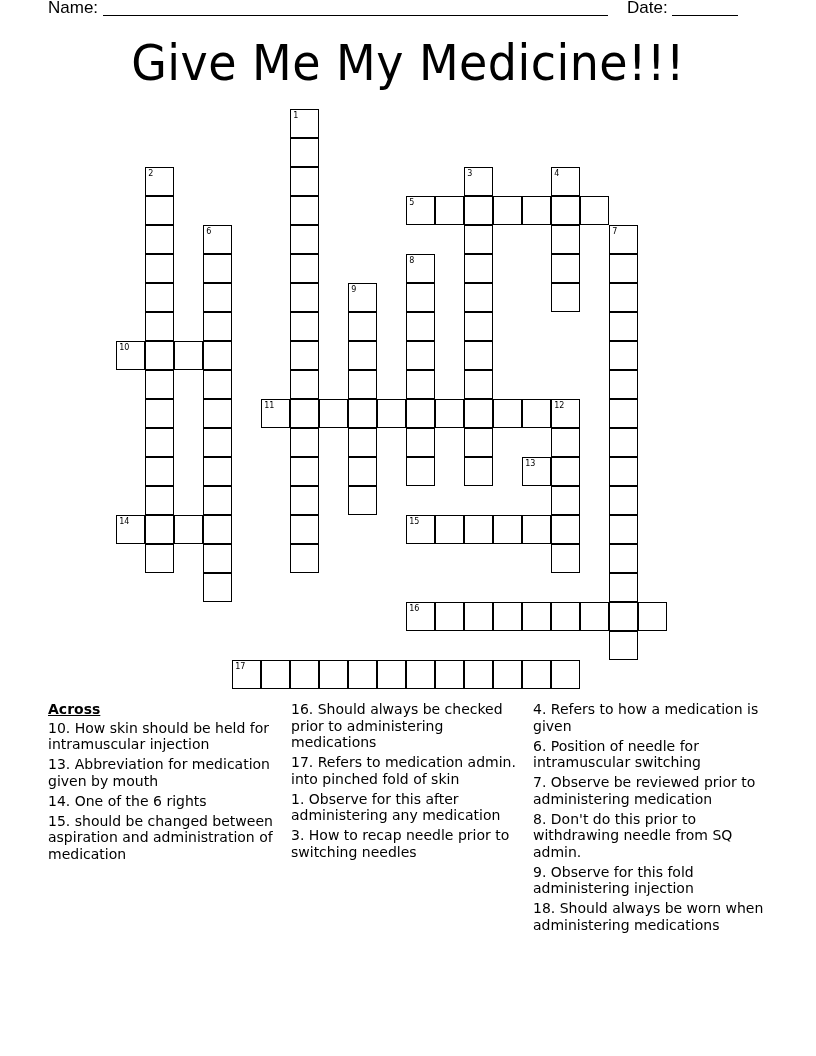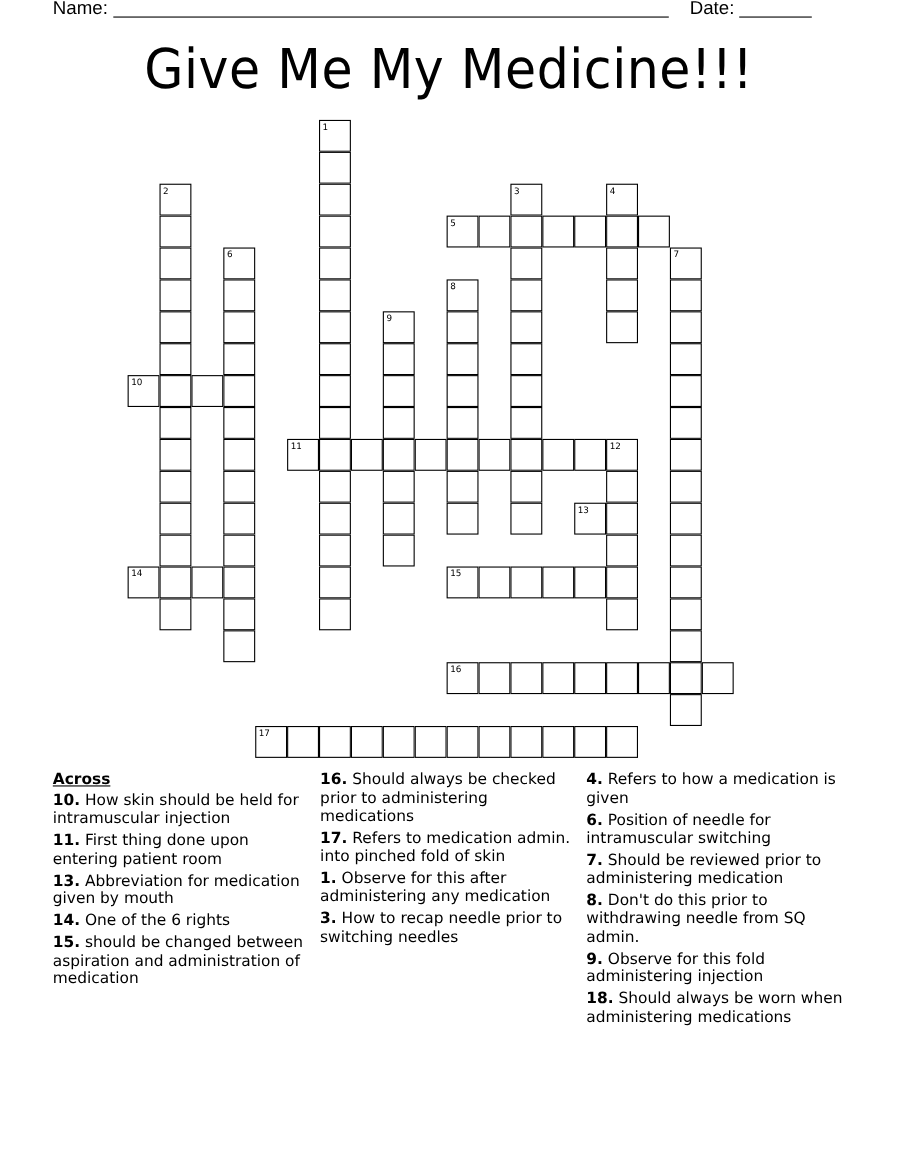--- a/index.html
+++ b/index.html
@@ -15,21 +15,21 @@
     transform: scaleX(0.92); transform-origin: center; }
   .grid { position: absolute; left: 117px; top: 110px; width: 560px; height: 590px; }
   .cell { position: absolute; width: 29px; height: 29px; box-sizing: border-box;
     border: 1.5px solid #000; background: #fff; margin-left: -0.75px; margin-top: -0.75px; }
   .cell-num { position: absolute; left: 2px; top: 1px; font-family: "DejaVu Sans", sans-serif; font-size: 8px; line-height: 9px; }
   .clues { position: absolute; top: 701px; font-family: "DejaVu Sans", sans-serif; font-size: 14px; line-height: 16.5px; }
   .col1 { left: 48px; width: 232px; }
   .col2 { left: 291px; width: 232px; }
   .col3 { left: 533px; width: 240px; }
   .clue { margin-bottom: 3.5px; }
-  .clue b { font-weight: bold; text-align: right; }
+  .clue b { font-weight: normal; text-align: right; }
   .section-head { font-weight: bold; text-decoration: underline; margin-bottom: 2px; }
 </style>
 </head>
 <body>
 
 <div class="header-row">
   <span class="name-label">Name:</span>
   <span class="name-line"></span>
   <span class="date-label">Date:</span>
   <span class="date-line"></span>
@@ -207,33 +207,32 @@
     <div class="cell" style="left: 319px; top: 551px;"></div>
     <div class="cell" style="left: 348px; top: 551px;"></div>
     <div class="cell" style="left: 377px; top: 551px;"></div>
     <div class="cell" style="left: 406px; top: 551px;"></div>
     <div class="cell" style="left: 435px; top: 551px;"></div>
   </div>
 
 <div class="clues col1">
   <div class="section-head">Across</div>
   <div class="clue"><b>10.</b> <span>How skin should be held for intramuscular injection</span></div>
-  <div class="clue"><b>11.</b> <span>First thing done upon entering patient room</span></div>
   <div class="clue"><b>13.</b> <span>Abbreviation for medication given by mouth</span></div>
   <div class="clue"><b>14.</b> <span>One of the 6 rights</span></div>
   <div class="clue"><b>15.</b> <span>should be changed between aspiration and administration of medication</span></div>
 </div>
 
 <div class="clues col2">
   <div class="clue"><b>16.</b> <span>Should always be checked prior to administering medications</span></div>
   <div class="clue"><b>17.</b> <span>Refers to medication admin. into pinched fold of skin</span></div>
   <div class="clue"><b>1.</b> <span>Observe for this after administering any medication</span></div>
   <div class="clue"><b>3.</b> <span>How to recap needle prior to switching needles</span></div>
 </div>
 
 <div class="clues col3">
   <div class="clue"><b>4.</b> <span>Refers to how a medication is given</span></div>
   <div class="clue"><b>6.</b> <span>Position of needle for intramuscular switching</span></div>
-  <div class="clue"><b>7.</b> <span>Should be reviewed prior to administering medication</span></div>
+  <div class="clue"><b>7.</b> <span>Observe be reviewed prior to administering medication</span></div>
   <div class="clue"><b>8.</b> <span>Don't do this prior to withdrawing needle from SQ admin.</span></div>
   <div class="clue"><b>9.</b> <span>Observe for this fold administering injection</span></div>
   <div class="clue"><b>18.</b> <span>Should always be worn when administering medications</span></div>
 </div>
 
 </body></html>

